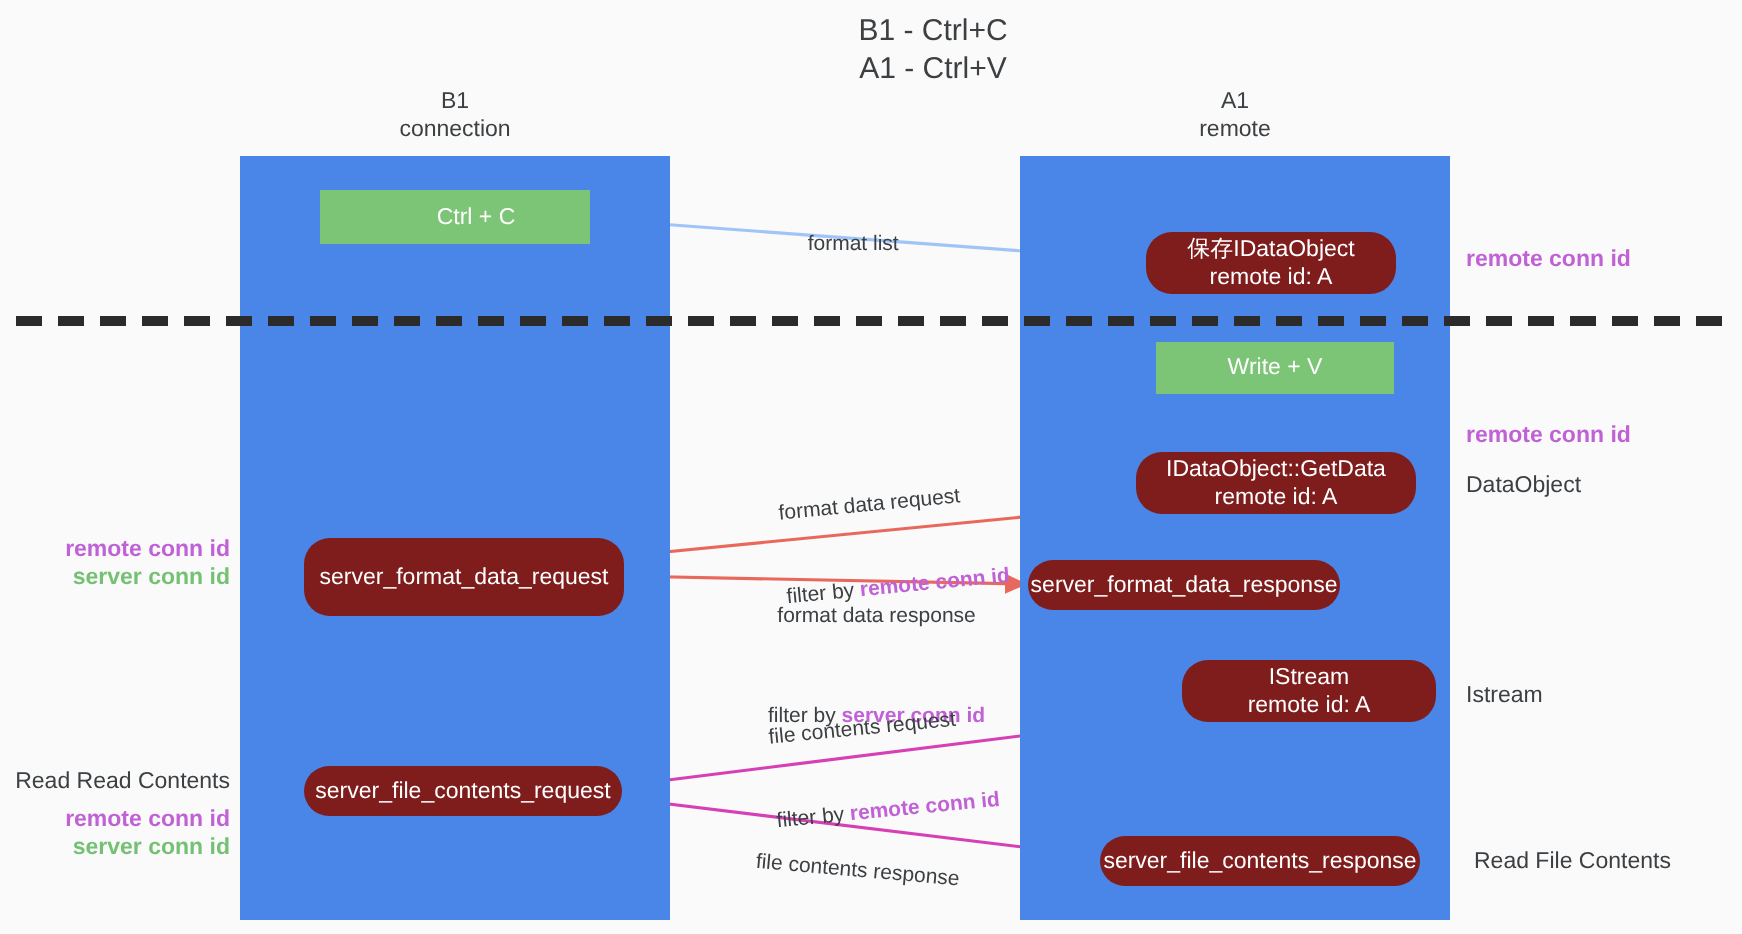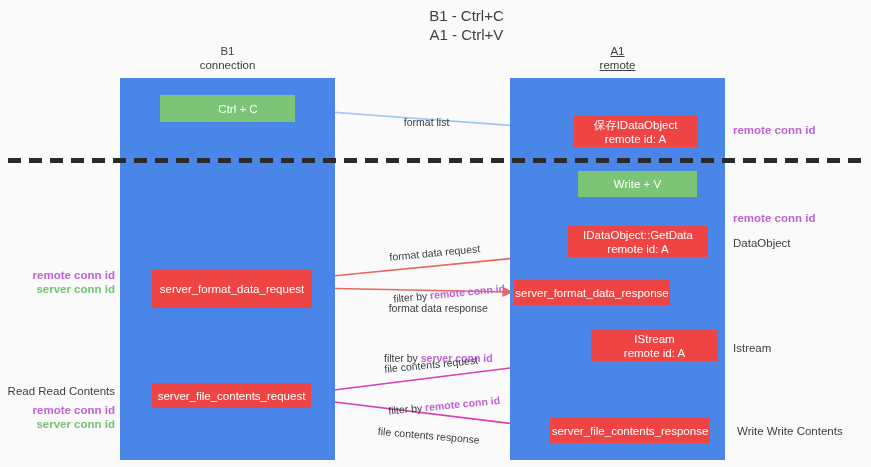--- a/index.html
+++ b/index.html
@@ -39,21 +39,21 @@
 
   
   .lane-header {
     text-align: center;
     font-size: 11.5px;
     line-height: 14px;
     color: #3c4043;
     white-space: pre;
   }
   #lane-b1-header { left: 120px; top: 44px; width: 215px; }
-  #lane-a1-header { left: 510px; top: 44px; width: 215px; text-decoration: underline; }
+  #lane-a1-header { left: 510px; top: 44px; width: 215px; }
 
   
   .lane {
     background: #4a86e8;
     top: 78px;
     height: 382px;
   }
   #lane-b1 { left: 120px; width: 215px; }
   #lane-a1 { left: 510px; width: 215px; }
 
@@ -73,21 +73,21 @@
     align-items: center;
     justify-content: center;
     font-size: 11.5px;
     line-height: 14px;
     color: #ffffff;
     text-align: center;
     white-space: pre;
     padding: 2px 4px;
   }
   .node.green  { background: #7cc576; }
-  .node.orange { background: #ef4444; }
+  .node.orange { background: #7f1d1d; border-radius: 13px; }
 
   
   .side-label {
     font-size: 11.5px;
     line-height: 14px;
     white-space: pre;
   }
   .side-label.dark   { color: #3c4043; }
   .side-label.purple { color: #c061d6; font-weight: bold; }
   .side-label.green  { color: #74c174; font-weight: bold; }
@@ -213,13 +213,13 @@
 </div>
 
 <div class="abs side-label purple t-left" style="left:733px; top:123px;">remote conn id</div>
 
 <div class="abs side-label purple t-left" style="left:733px; top:211px;">remote conn id</div>
 
 <div class="abs side-label dark t-left" style="left:733px; top:236px;">DataObject</div>
 
 <div class="abs side-label dark t-left" style="left:733px; top:341px;">Istream</div>
 
-<div class="abs side-label dark t-left" style="left:737px; top:424px;">Write Write Contents</div>
+<div class="abs side-label dark t-left" style="left:737px; top:424px;">Read File Contents</div>
 
 </body></html>

